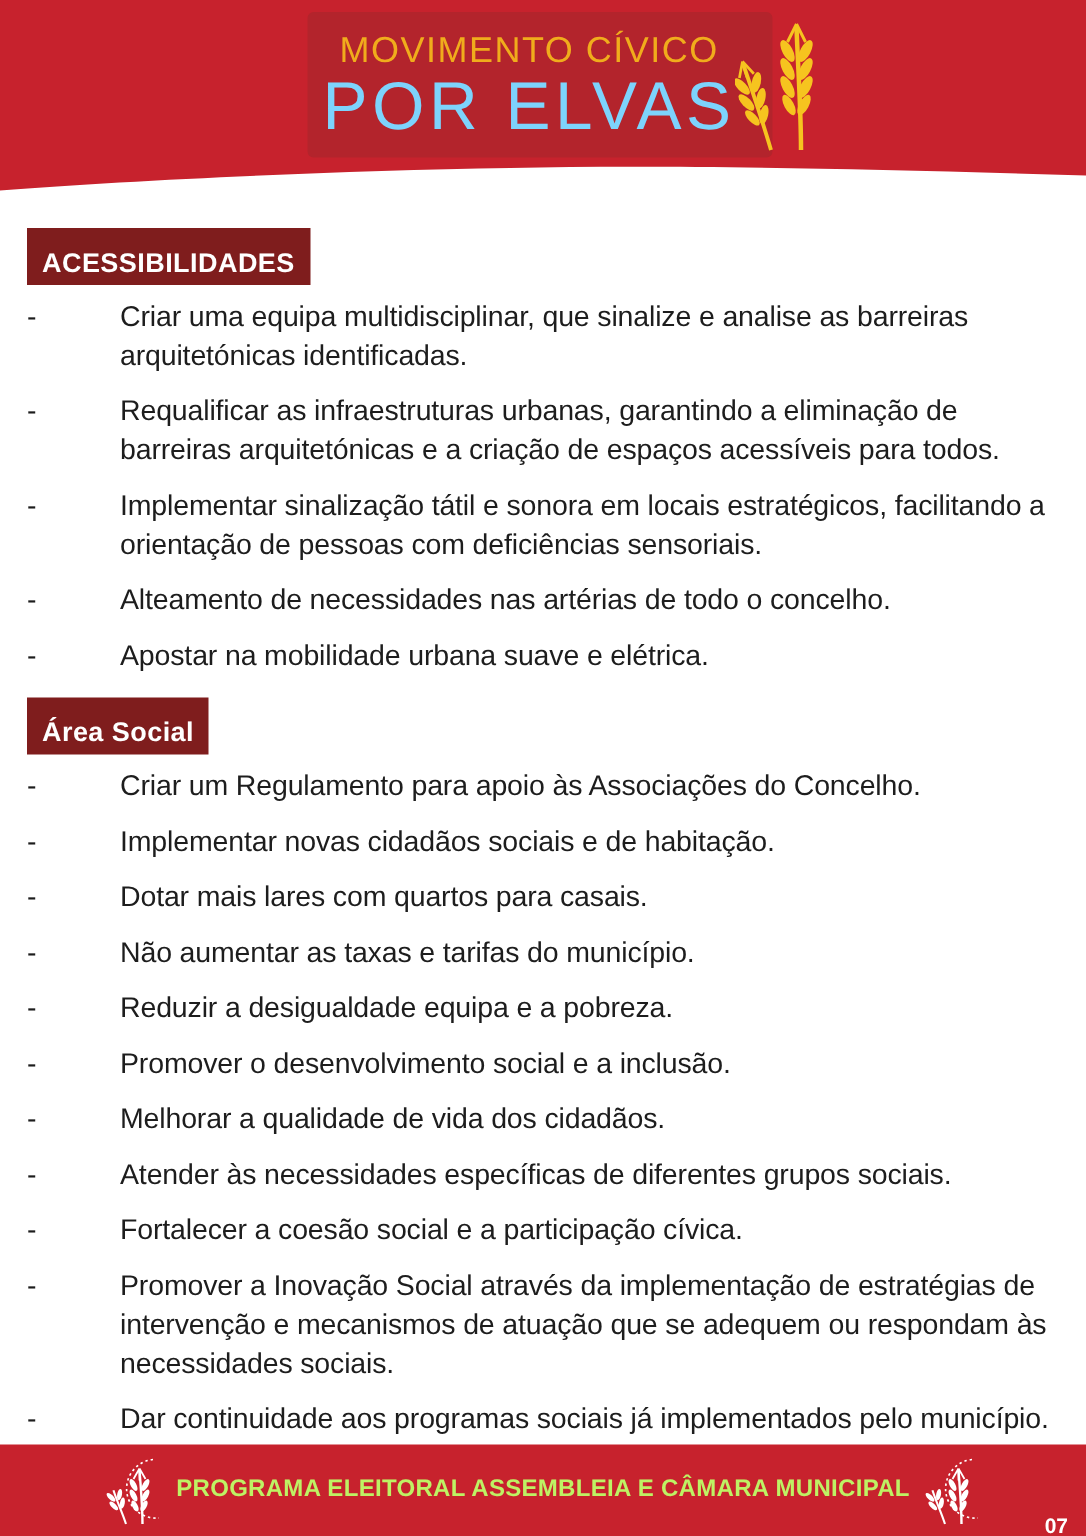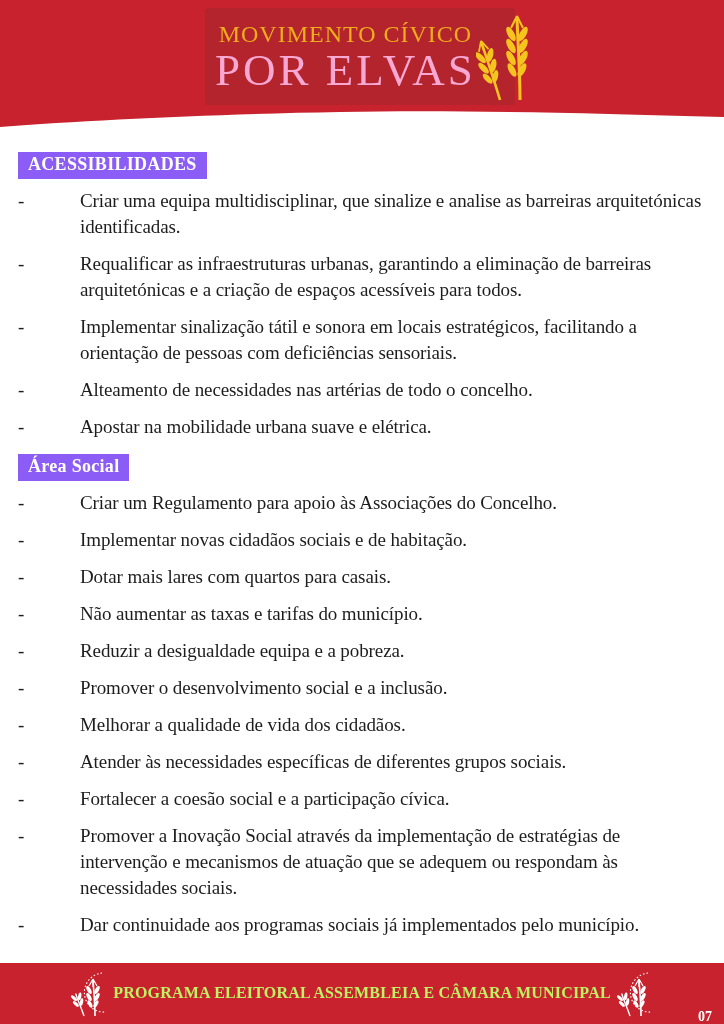--- a/index.html
+++ b/index.html
@@ -1,43 +1,43 @@
 <!DOCTYPE html>
 <html><head>
 <meta charset="utf-8">
 <style>
   html,body{margin:0;padding:0;background:#e9e9e9;}
   .page{
     position:relative;width:724px;height:1024px;margin:0 auto;
     background:#ffffff;overflow:hidden;
-    font-family:Liberation Serif, serif;
+    font-family:Liberation Sans, sans-serif;
   }
   
   .header-band{position:absolute;top:0;left:0;width:724px;height:132px;}
   .logo-box{
     position:absolute;left:205px;top:8px;width:310px;height:97px;
     background:#b3242c;border-radius:4px;
     display:flex;align-items:center;
   }
   .logo-text{flex:1;text-align:center;padding-left:10px;line-height:1;}
   .logo-line1{
     color:#f0ac1c;font-size:24px;letter-spacing:1px;font-weight:400;
     margin-top:2px;white-space:nowrap;
   }
   .logo-line2{
-    color:#f9a8d4;font-size:45px;letter-spacing:3px;font-weight:400;
+    color:#7dd3fc;font-size:45px;letter-spacing:3px;font-weight:400;
     margin-top:2px;white-space:nowrap;
   }
   .logo-wheat{flex:0 0 auto;margin-right:6px;margin-top:-2px;}
   
   .content{position:absolute;left:18px;top:152px;width:690px;}
   .badge{
-    display:inline-block;background:#8b5cf6;color:#ffffff;
+    display:inline-block;background:#7f1d1d;color:#ffffff;
     font-weight:700;font-size:18px;letter-spacing:.3px;
-    padding:2px 10px 4px;margin-bottom:7px;
+    padding:13px 10px 4px;margin-bottom:7px;
   }
   .items{margin-top:2px;}
   .item{
     display:flex;color:#1d1d1d;font-size:19px;line-height:26px;
     margin-bottom:11px;letter-spacing:-0.1px;
   }
   .item .dash{flex:0 0 14px;width:14px;}
   .item .item-text{flex:1;margin-left:48px;}
   .sec2{margin-top:14px;}
   

